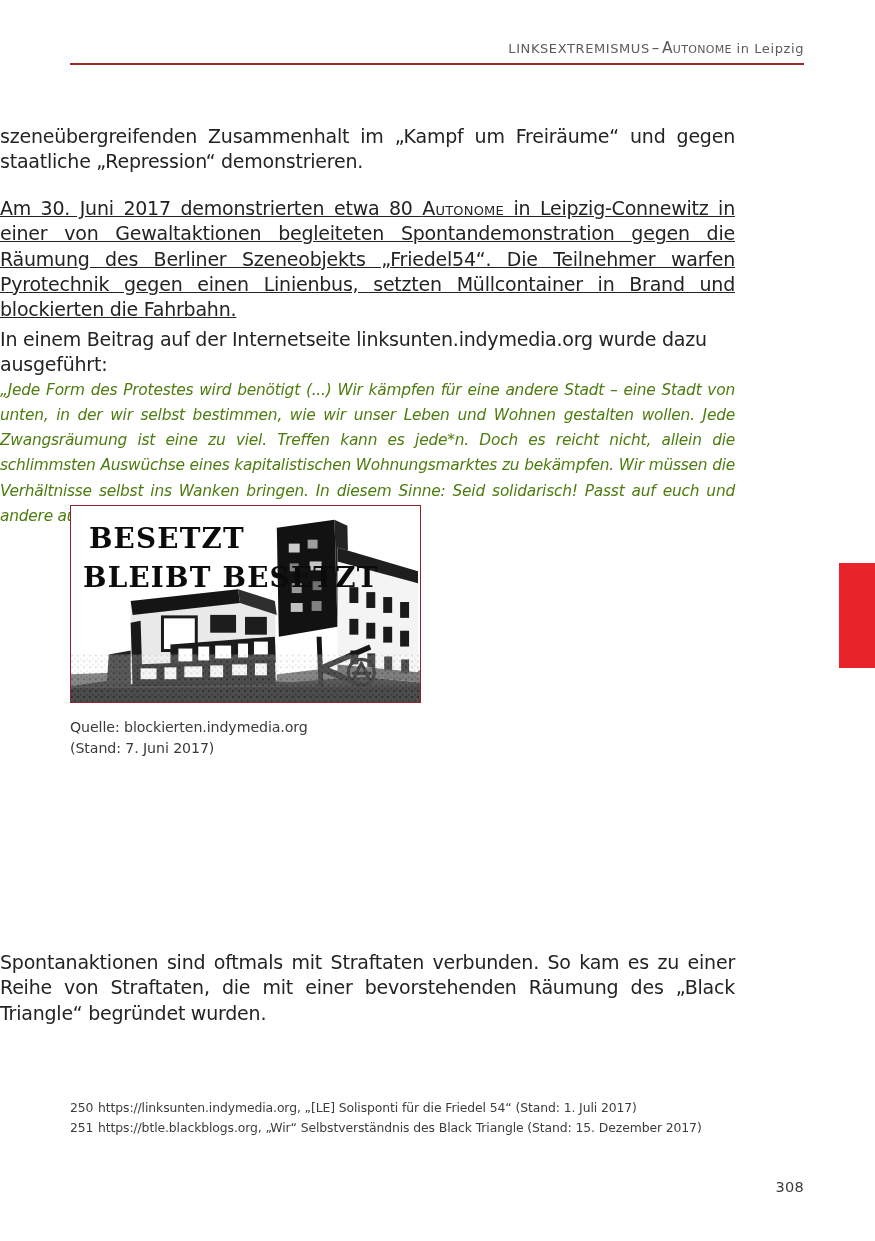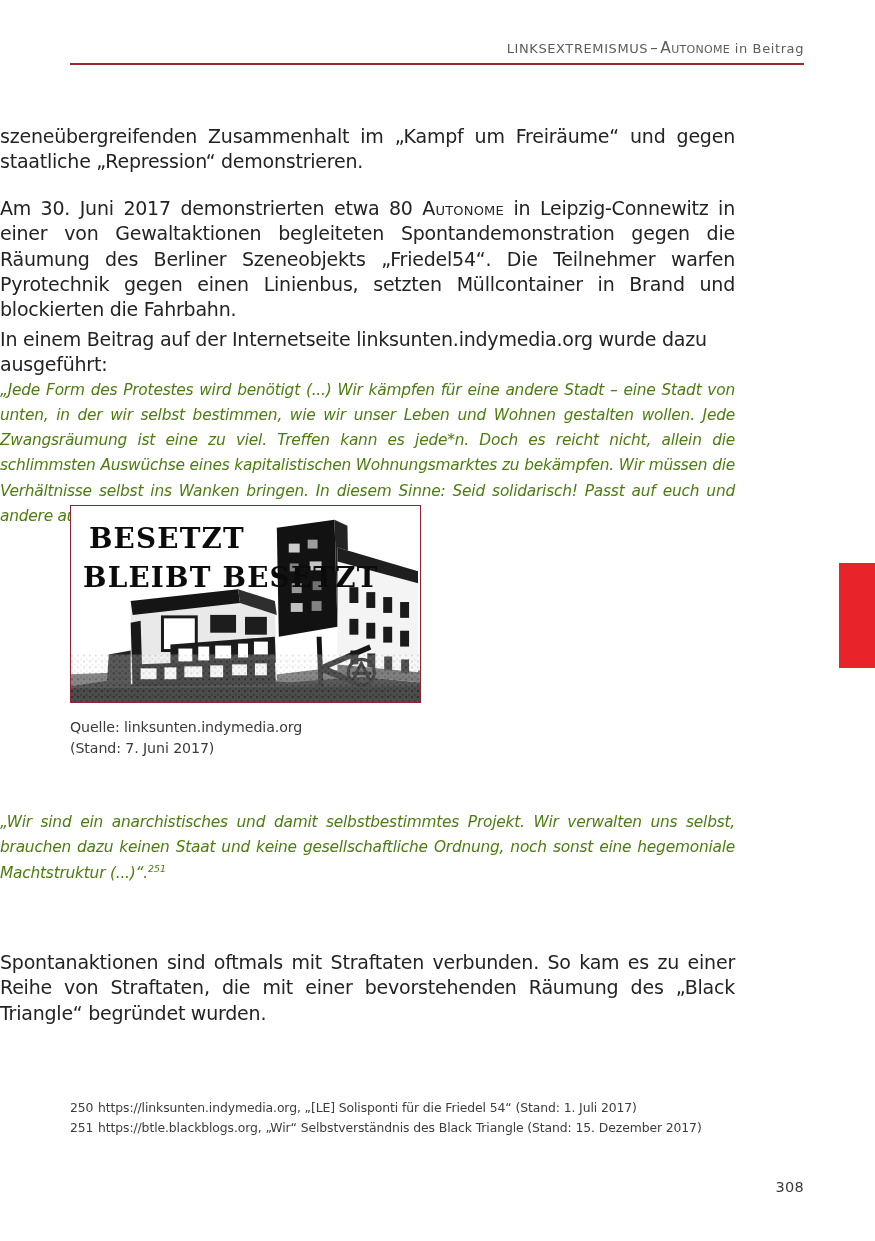--- a/index.html
+++ b/index.html
@@ -153,31 +153,31 @@
     color: #3a3a3a;
     letter-spacing: 0.3px;
   }
 </style>
 </head>
 <body>
 
 <div class="page">
 
   <div class="header">
-    <span class="header-text"><span class="hd-main">LINKSEXTREMISMUS</span><span class="hd-dash">–</span><span class="hd-sc">Autonome</span><span class="hd-main"> in Beitrag</span></span>
+    <span class="header-text"><span class="hd-main">LINKSEXTREMISMUS</span><span class="hd-dash">–</span><span class="hd-sc">Autonome</span><span class="hd-main"> in Leipzig</span></span>
   </div>
   <div class="header-rule"></div>
 
   <div class="edge-tab"></div>
 
   <div class="blk" style="top:124px;">
     <p class="body">szeneübergreifenden Zusammenhalt im „Kampf um Freiräume“ und gegen staatliche „Repression“ demonstrieren.</p>
   </div>
 
-  <div class="blk" style="top:196px;">
+  <div class="blk" style="top:196px;text-decoration:underline;">
     <p class="body"><span>Am 30. Juni 2017 demonstrierten etwa 80 </span><span class="sc">Autonome</span><span> in Leipzig-Connewitz in einer von Gewaltaktionen begleiteten Spontandemonstration gegen die Räumung des Berliner Szeneobjekts „Friedel54“. Die Teilnehmer warfen Pyrotechnik gegen einen Linienbus, setzten Müllcontainer in Brand und blockierten die Fahrbahn.</span></p>
   </div>
 
   <div class="blk" style="top:319px;margin-top:8px;">
     <p class="body noj">In einem Beitrag auf der Internetseite linksunten.indymedia.org wurde dazu ausgeführt:</p>
     <p class="quote"><span>„Jede Form des Protestes wird benötigt (...) Wir kämpfen für eine andere Stadt – eine Stadt von unten, in der wir selbst bestimmen, wie wir unser Leben und Wohnen gestalten wollen. Jede Zwangsräumung ist eine zu viel. Treffen kann es jede*n. Doch es reicht nicht, allein die schlimmsten Auswüchse eines kapitalistischen Wohnungsmarktes zu bekämpfen. Wir müssen die Verhältnisse selbst ins Wanken bringen. In diesem Sinne: Seid solidarisch! Passt auf euch und andere auf! Wir alle gemeinsam sind Friedel 54.“</span><sup>250</sup></p>
   </div>
 
   <div class="figure">
     <svg viewBox="0 0 351 198" preserveAspectRatio="none">
@@ -271,26 +271,25 @@
 
         <rect x="0" y="150" width="351" height="48" fill="url(#grit)" opacity="0.25"></rect>
 
         <text x="18" y="42" font-family="'DejaVu Serif','Liberation Serif',serif" font-size="28" font-weight="bold" fill="#0b0b0b" letter-spacing="1.2">BESETZT</text>
         <text x="12" y="82" font-family="'DejaVu Serif','Liberation Serif',serif" font-size="28" font-weight="bold" fill="#0b0b0b" letter-spacing="1.2">BLEIBT BESETZT</text>
       </g>
     </svg>
   </div>
 
   <div class="caption">
-    <div>Quelle: linksunten.indymedia.org</div>
+    <div>Quelle: blockierten.indymedia.org</div>
     <div>(Stand: 7. Juni 2017)</div>
   </div>
 
   <div class="blk" style="top:810px;">
-    <p class="quote"><span>„Wir sind ein anarchistisches und damit selbstbestimmtes Projekt. Wir verwalten uns selbst, brauchen dazu keinen Staat und keine gesellschaftliche Ordnung, noch sonst eine hegemoniale Machtstruktur (...)“.</span><sup>251</sup></p>
   </div>
 
   <div class="blk" style="top:950px;">
     <p class="body">Spontanaktionen sind oftmals mit Straftaten verbunden. So kam es zu einer Reihe von Straftaten, die mit einer bevorstehenden Räumung des „Black Triangle“ begründet wurden.</p>
   </div>
 
   <div class="footnotes">
     <div class="fn">
       <span class="fn-num">250</span>
       <span>https://linksunten.indymedia.org, „[LE] Solisponti für die Friedel 54“ (Stand: 1. Juli 2017)</span>

